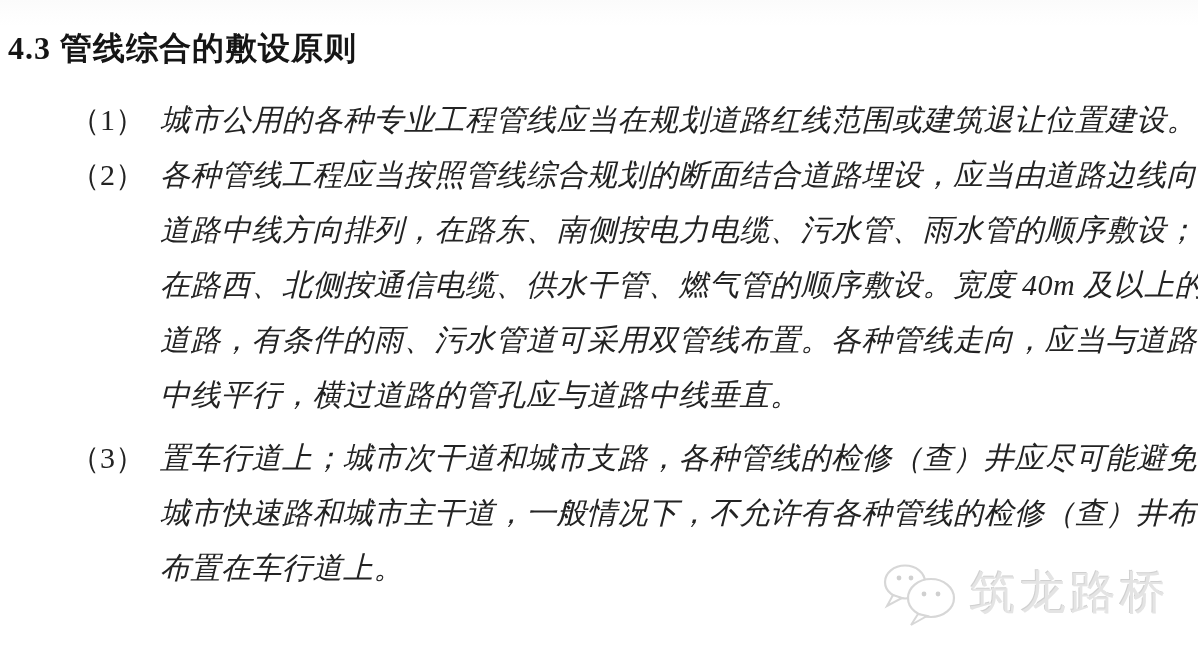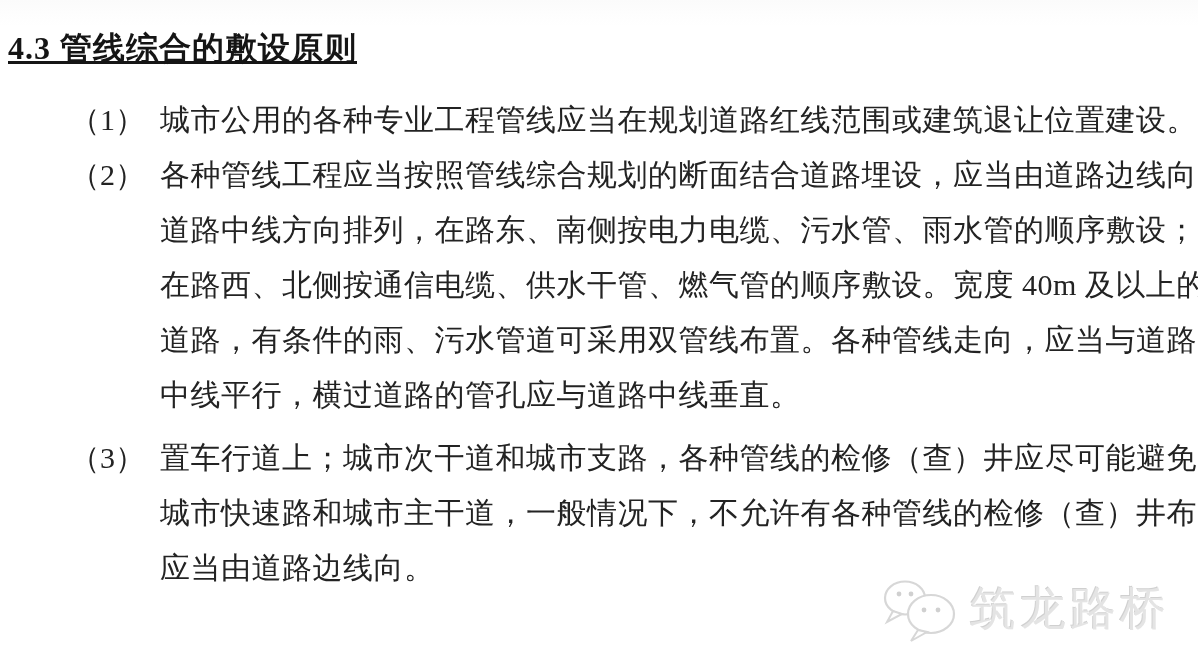--- a/index.html
+++ b/index.html
@@ -17,53 +17,52 @@
     color: #1f1f1f;
   }
   .heading {
     padding: 26px 0 0 8px;
     font-size: 32px;
     font-weight: bold;
     letter-spacing: 1px;
     color: #151515;
     line-height: 44px;
     white-space: nowrap;
-    text-decoration: underline;
   }
   .clauses {
     list-style: none;
     margin-top: 22px;
   }
   .clause {
     display: flex;
     align-items: flex-start;
     padding-left: 70px;
   }
   .clause.extra-gap { margin-top: 8px; }
   .clause-num {
     width: 90px;
     flex: 0 0 90px;
     font-size: 30px;
     line-height: 55px;
     color: #232323;
     white-space: nowrap;
   }
-  .clause-body { flex: 1 1 auto; }
+  .clause-body { flex: 1 1 auto; font-style: italic; }
   .text-line {
     font-size: 30px;
     line-height: 55px;
     height: 55px;
     letter-spacing: 0.5px;
     color: #232323;
     white-space: nowrap;
   }
   .watermark {
     position: absolute;
     right: 28px;
-    bottom: 10px;
+    bottom: 26px;
     display: flex;
     align-items: center;
     gap: 10px;
     opacity: 0.9;
   }
   .watermark-icon { display: block; }
   .watermark-text {
     font-size: 46px;
     letter-spacing: 4px;
     color: #e2e2e2;
@@ -96,21 +95,21 @@
         <div class="text-line">道路，有条件的雨、污水管道可采用双管线布置。各种管线走向，应当与道路</div>
         <div class="text-line">中线平行，横过道路的管孔应与道路中线垂直。</div>
       </div>
     </li>
 
     <li class="clause extra-gap">
       <span class="clause-num">（3）</span>
       <div class="clause-body">
         <div class="text-line">置车行道上；城市次干道和城市支路，各种管线的检修（查）井应尽可能避免</div>
         <div class="text-line">城市快速路和城市主干道，一般情况下，不允许有各种管线的检修（查）井布</div>
-        <div class="text-line">应当由道路边线向。</div>
+        <div class="text-line">布置在车行道上。</div>
       </div>
     </li>
 
   </ol>
 
   <div class="watermark">
     <svg class="watermark-icon" width="80" height="68" viewBox="0 0 80 68" xmlns="http://www.w3.org/2000/svg">
 
       <ellipse cx="25" cy="23" rx="20" ry="16.5" fill="#ffffff" stroke="#d3d3d3" stroke-width="2.2"></ellipse>
       <path d="M13 36 L7 47 L22 39 Z" fill="#ffffff" stroke="#d3d3d3" stroke-width="2"></path>

